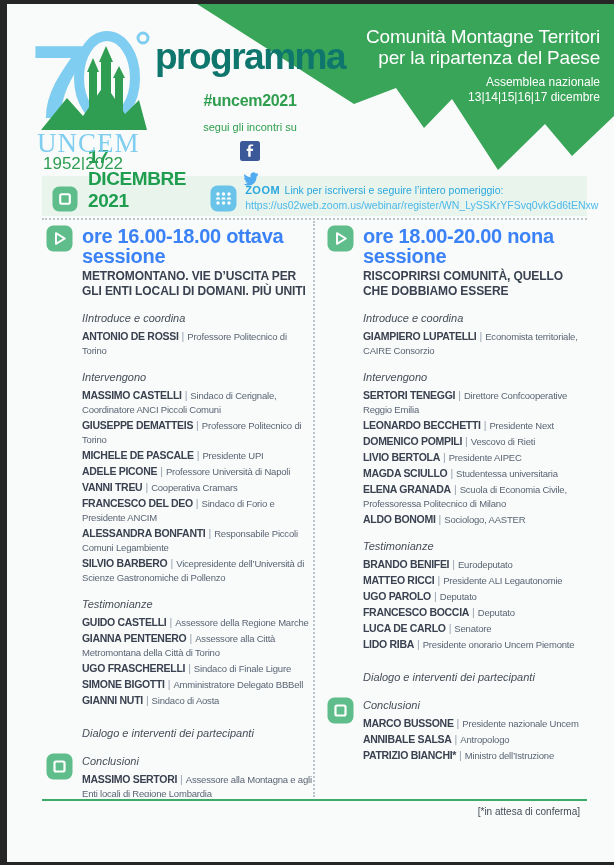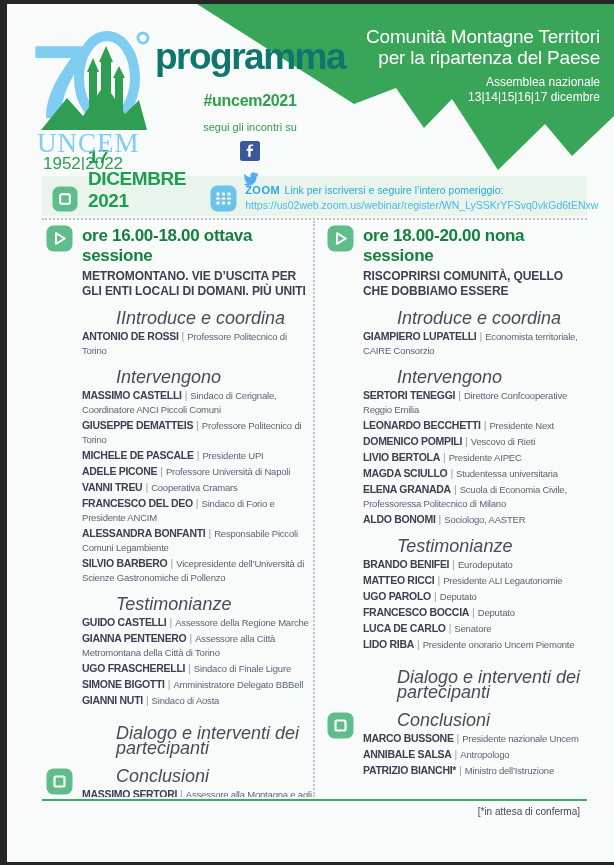--- a/index.html
+++ b/index.html
@@ -37,25 +37,25 @@
   .dotted-h{position:absolute; left:35px; top:214px; width:545px; border-top:2px dotted #bcc5cb;}
   
   .columns{position:absolute; left:35px; top:217px; width:545px; height:576px; display:flex; overflow:hidden;}
   .col{position:relative; box-sizing:border-box;}
   .col-left{width:271px; padding-left:40px;}
   .col-divider{border-left:2px dotted #bcc5cb;}
   .col-right{width:272px; padding-left:48px;}
   .session-head{position:relative; margin-top:5px;}
   .sec-icon{position:absolute; left:-36px; top:-1px; width:27px; height:27px;}
   .sec-icon svg{width:27px; height:27px; display:block;}
-  .session-time{font-size:17px; font-weight:bold; color:#15803d; letter-spacing:-0.3px; line-height:20px;}
+  .session-time{font-size:20px; font-weight:bold; color:#3b82f6; letter-spacing:-0.3px; line-height:20px;}
   .session-sub{font-size:12px; font-weight:bold; color:#3a4150; line-height:14.5px; margin-top:3px; letter-spacing:-0.1px;}
   .section{position:relative; margin-top:13px;}
   .section.dialog{margin-top:19px; margin-bottom:4px;}
-  .sec-label{font-style:italic; font-size:18px; color:#464d59; line-height:15px; margin-bottom:3px;margin-left:34px;}
+  .sec-label{font-style:italic; font-size:11px; color:#464d59; line-height:15px; margin-bottom:3px;}
   .section.dialog .sec-label{margin-bottom:0;}
   .person{line-height:12px; margin-bottom:2px;}
   .pname{font-weight:bold; font-size:10.5px; color:#3a4150; letter-spacing:-0.3px;}
   .psep{color:#97a1ae; font-size:10.5px; margin:0 3px;}
   .prole{font-size:9.5px; color:#5a6474; letter-spacing:-0.2px;}
   
   .green-line{position:absolute; left:35px; top:795px; width:545px; height:2px; background:#3cab67;}
   .footnote{position:absolute; right:34px; top:802px; font-size:10px; color:#454c58;}
 </style>
 </head>

